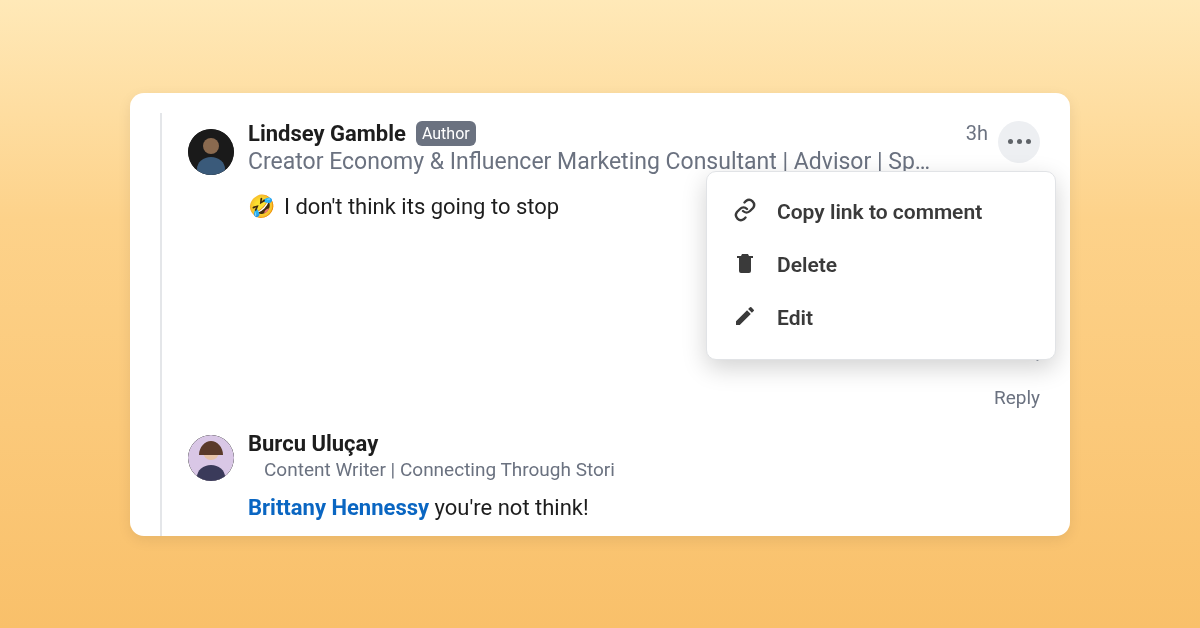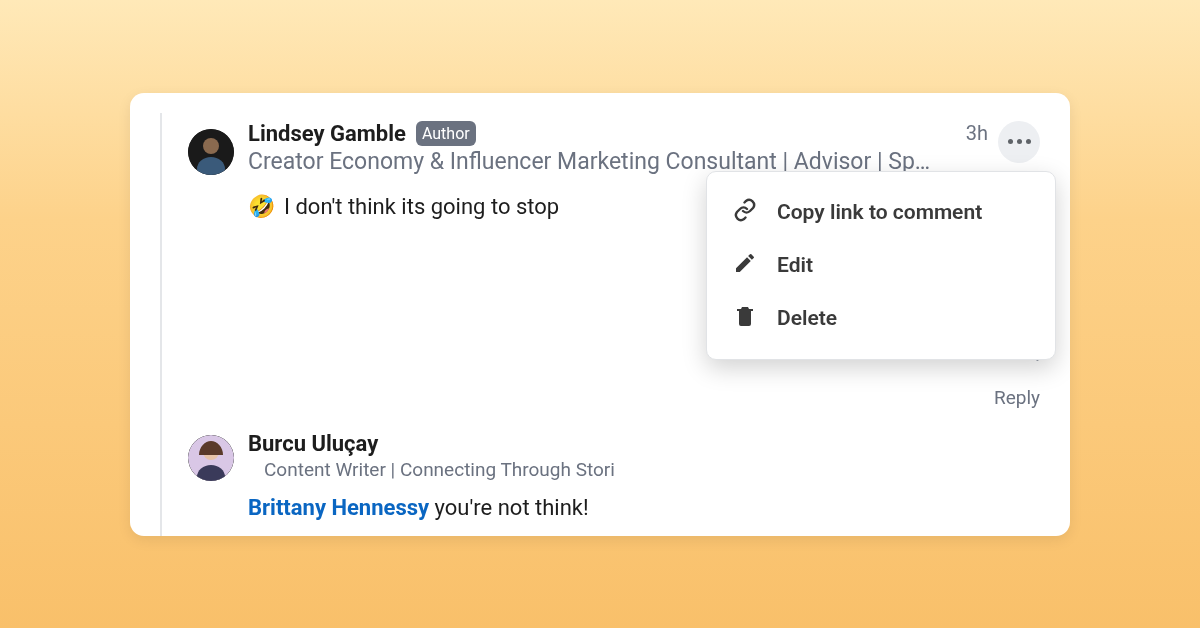--- a/index.html
+++ b/index.html
@@ -195,28 +195,28 @@
         <svg viewBox="0 0 24 24" fill="none" stroke="#3a3a3a" stroke-width="2.4" stroke-linecap="round">
             <path d="M10 13a5 5 0 0 0 7 0l3-3a5 5 0 0 0-7-7l-1.5 1.5"></path>
             <path d="M14 11a5 5 0 0 0-7 0l-3 3a5 5 0 0 0 7 7l1.5-1.5"></path>
           </svg>
       </span>
       <span>Copy link to comment</span>
     </div>
     <div class="dd-item">
       <span>
         <svg viewBox="0 0 24 24" fill="#3a3a3a">
-            <path d="M3 17.25V21h3.75L17.8 9.94l-3.75-3.75L3 17.25zM20.7 7.04a1 1 0 0 0 0-1.41l-2.34-2.34a1 1 0 0 0-1.41 0l-1.83 1.83 3.75 3.75 1.83-1.83z"></path>
-          </svg>
-      </span>
-      <span>Edit</span>
+            <path d="M6 7h12v13a2 2 0 0 1-2 2H8a2 2 0 0 1-2-2V7zm3-4h6l1 2h4v2H4V5h4l1-2zm1 6h2v9h-2V9zm4 0h2v9h-2V9z"></path>
+          </svg>
+      </span>
+      <span>Delete</span>
     </div>
     <div class="dd-item">
       <span>
         <svg viewBox="0 0 24 24" fill="#3a3a3a">
-            <path d="M6 7h12v13a2 2 0 0 1-2 2H8a2 2 0 0 1-2-2V7zm3-4h6l1 2h4v2H4V5h4l1-2zm1 6h2v9h-2V9zm4 0h2v9h-2V9z"></path>
-          </svg>
-      </span>
-      <span>Delete</span>
+            <path d="M3 17.25V21h3.75L17.8 9.94l-3.75-3.75L3 17.25zM20.7 7.04a1 1 0 0 0 0-1.41l-2.34-2.34a1 1 0 0 0-1.41 0l-1.83 1.83 3.75 3.75 1.83-1.83z"></path>
+          </svg>
+      </span>
+      <span>Edit</span>
     </div>
   </div>
 
 </div>
 
 </body></html>

